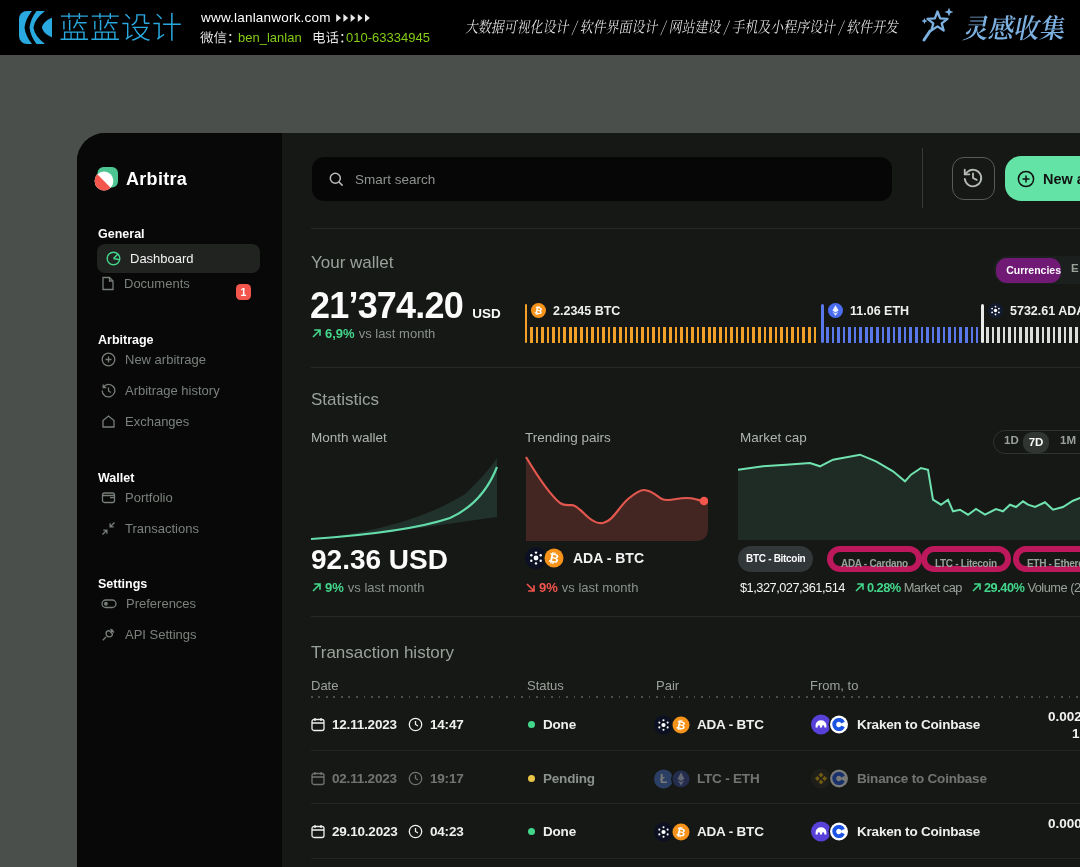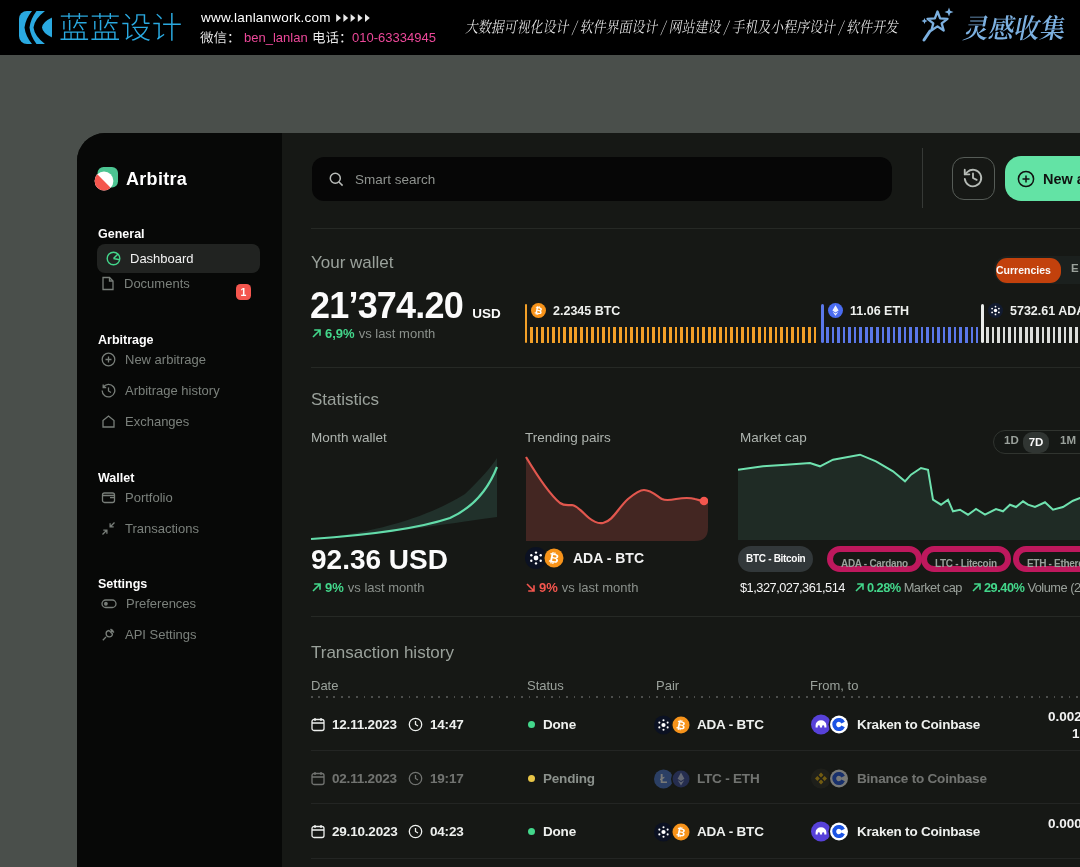--- a/index.html
+++ b/index.html
@@ -1,19 +1,19 @@
 <!DOCTYPE html>
 <html><head><meta charset="utf-8"><style>
 *{margin:0;padding:0;box-sizing:border-box}
 html,body{width:1080px;height:867px;overflow:hidden;background:#4a4f4b;font-family:"Liberation Sans",sans-serif;-webkit-font-smoothing:antialiased}
 .abs{position:absolute}
 
 #topbar{position:absolute;left:0;top:0;width:1080px;height:55px;background:#000}
 #site1{position:absolute;left:201px;top:10px;font-size:13.5px;color:#fff;letter-spacing:.2px}
-#site2{position:absolute;left:200px;top:29px;width:420px;height:18px;font-size:13.5px;color:#ec4899}
+#site2{position:absolute;left:194px;top:29px;width:420px;height:18px;font-size:13.5px;color:#84cc16}
 
 #card{position:absolute;left:77px;top:133px;width:1033px;height:760px;background:#161815;border-radius:28px 0 0 0}
 #side{position:absolute;left:0;top:0;width:205px;height:760px;background:#070807;border-radius:28px 0 0 0}
 #main{position:absolute;left:0;top:0;width:1033px;height:760px}
 .nav-h{position:absolute;left:21px;font-size:12.5px;font-weight:bold;color:#fdfdfd}
 .nav-i{position:absolute;left:24px;width:170px;height:30px;display:flex;color:#7b817c;font-size:13px}
 .nav-i svg{margin-right:9px;flex:none}
 .nav-act{position:absolute;left:20px;top:111px;width:163px;height:29px;background:#212321;border-radius:8px;display:flex;align-items:center;padding-left:9px;color:#f2f2f2;font-size:13px}
 .nav-act svg{margin-right:9px}
 #badge1{position:absolute;left:159px;top:151px;width:15px;height:16px;background:#f4564e;border-radius:4.5px;color:#fff;font-size:10.5px;font-weight:bold;text-align:center;line-height:16px}
@@ -25,21 +25,21 @@
 .sep{position:absolute;left:234px;width:800px;height:1px;background:#262925}
 
 #wtitle{position:absolute;left:234px;top:120px;font-size:17px;color:#9aa19b}
 #wnum{position:absolute;left:233px;top:152px;font-size:36px;font-weight:bold;color:#fbfbfb;letter-spacing:-.8px}
 #wnum span{font-size:13.5px;letter-spacing:0}
 #wvs{position:absolute;left:234px;top:193px}
 .vs{font-size:13px;color:#8b918c;display:flex;align-items:center}
 .vs b{font-size:13px;margin:0 4px 0 3px}
 .green{color:#43d78b}.red{color:#f4564e}
 #curr{position:absolute;left:917px;top:123px;width:130px;height:28px;background:#1b201e;border-radius:13px}
-#currpill{position:absolute;left:919px;top:125px;width:65px;height:25px;background:#c2410c;border-radius:11px;color:#fafafa;font-size:10.5px;font-weight:bold;text-align:left;line-height:25px}
+#currpill{position:absolute;left:919px;top:125px;width:65px;height:25px;background:#701a75;border-radius:11px;color:#fafafa;font-size:10.5px;font-weight:bold;text-align:right;line-height:25px}
 #currE{position:absolute;left:994px;top:129px;color:#9aa19b;font-size:11.5px;font-weight:bold}
 .bline{position:absolute;top:171px;width:2.6px;height:38.5px;border-radius:2px}
 .bbars{position:absolute;top:193.5px;height:16px}
 .blabel{position:absolute;top:170px;display:flex;align-items:center;color:#eef0ee;font-size:12.5px;font-weight:bold}
 .blabel svg{margin-right:7px}
 
 #stitle{position:absolute;left:234px;top:257px;font-size:17px;color:#9aa19b}
 .collab{position:absolute;top:297px;font-size:13.5px;color:#aeb4af}
 #mrev{position:absolute;left:234px;top:411px;font-size:28px;font-weight:bold;color:#fbfbfb}
 .pairlab{position:absolute;top:414px;display:flex;align-items:center;color:#f2f2f2;font-size:14px;font-weight:bold}

